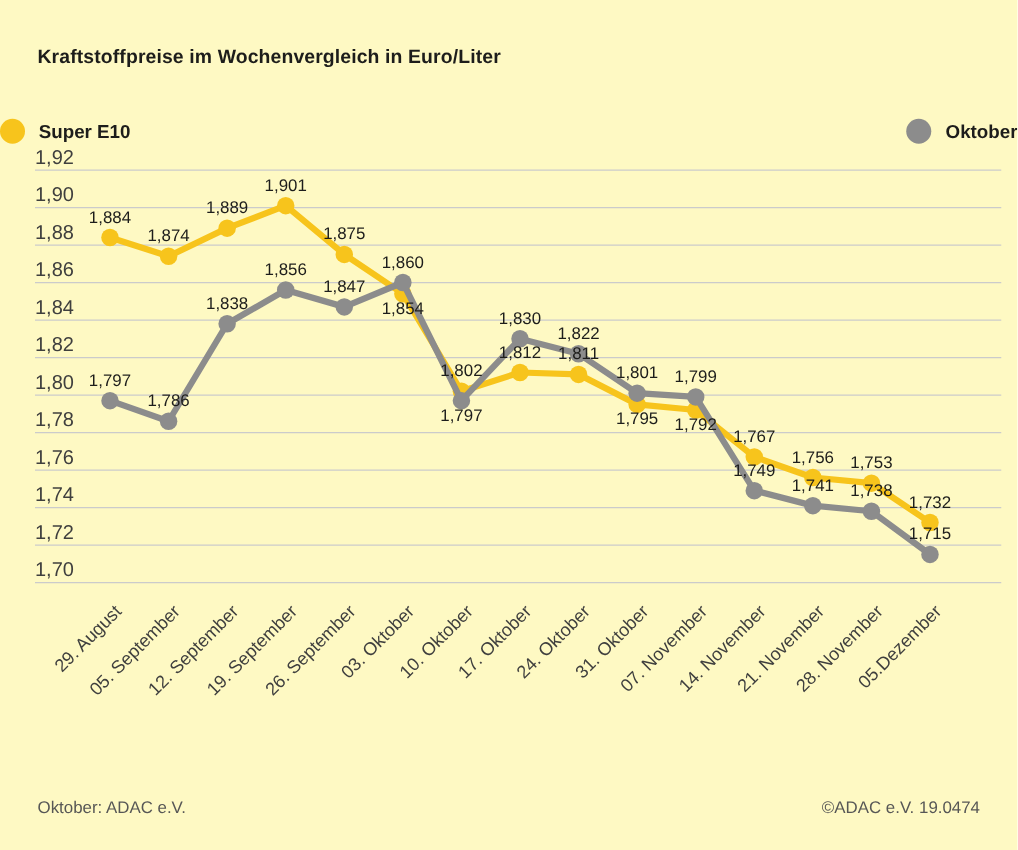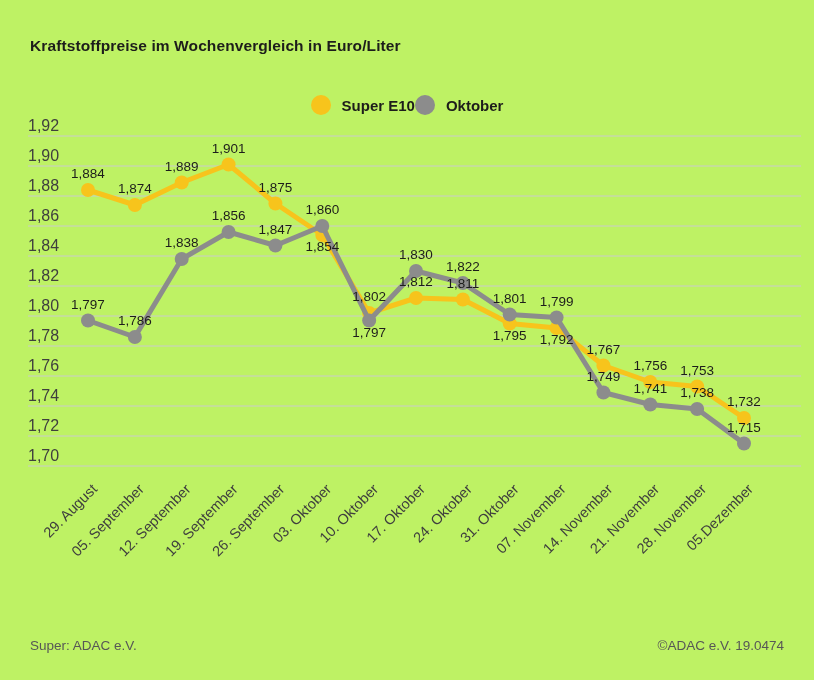--- a/index.html
+++ b/index.html
@@ -1,26 +1,26 @@
 <!DOCTYPE html>
 <html><head>
 <meta charset="utf-8">
 <style>
   html,body{margin:0;padding:0;background:#fff;}
   .page{
-    position:relative;width:814px;height:680px;background:#bef264;
+    position:relative;width:814px;height:680px;background:#fef9c3;
     font-family:"Liberation Sans",sans-serif;overflow:hidden;
   }
   .chart-title{
     position:absolute;left:30px;top:37px;margin:0;
     font-size:15.5px;font-weight:bold;color:#1d1d1b;letter-spacing:0.1px;
   }
   .legend{
     position:absolute;top:95px;left:0;width:100%;
-    display:flex;justify-content:center;align-items:center;
+    display:flex;justify-content:space-between;align-items:center;
   }
   .legend-item{display:flex;align-items:center;gap:11px;}
   .legend-dot{width:20px;height:20px;border-radius:50%;flex:0 0 auto;}
   .legend-label{font-size:15px;font-weight:bold;color:#1d1d1b;}
   svg.chart{position:absolute;left:0;top:0;}
   text.ytick{font-family:"Liberation Sans",sans-serif;font-size:16px;fill:#3f3f3e;}
   text.xtick{font-family:"Liberation Sans",sans-serif;font-size:14.5px;fill:#3f3f3e;}
   text.vlabel{font-family:"Liberation Sans",sans-serif;font-size:13.5px;fill:#1d1d1b;}
   .footer-source{
     position:absolute;left:30px;bottom:27px;font-size:13.5px;color:#575756;
@@ -144,16 +144,16 @@
       <text x="416" y="258.9999999999998" class="vlabel" text-anchor="middle">1,830</text>
       <text x="462.85714285714283" y="270.9999999999998" class="vlabel" text-anchor="middle">1,822</text>
       <text x="509.71428571428567" y="302.5" class="vlabel" text-anchor="middle">1,801</text>
       <text x="556.5714285714286" y="305.5" class="vlabel" text-anchor="middle">1,799</text>
       <text x="603.4285714285714" y="380.4999999999997" class="vlabel" text-anchor="middle">1,749</text>
       <text x="650.2857142857142" y="392.4999999999997" class="vlabel" text-anchor="middle">1,741</text>
       <text x="697.1428571428571" y="396.9999999999999" class="vlabel" text-anchor="middle">1,738</text>
       <text x="744" y="431.4999999999998" class="vlabel" text-anchor="middle">1,715</text>
     </svg>
 
-  <div class="footer-source">Super: ADAC e.V.</div>
+  <div class="footer-source">Oktober: ADAC e.V.</div>
   <div class="footer-copyright">©ADAC e.V. 19.0474</div>
 
 </div>
 
 </body></html>

